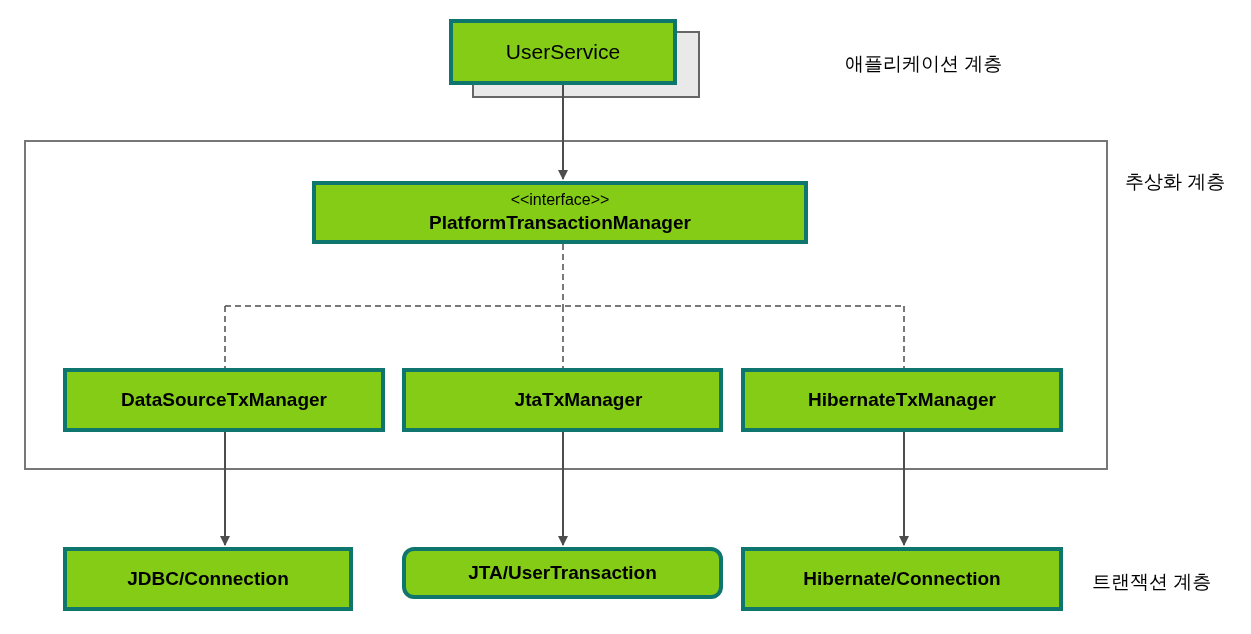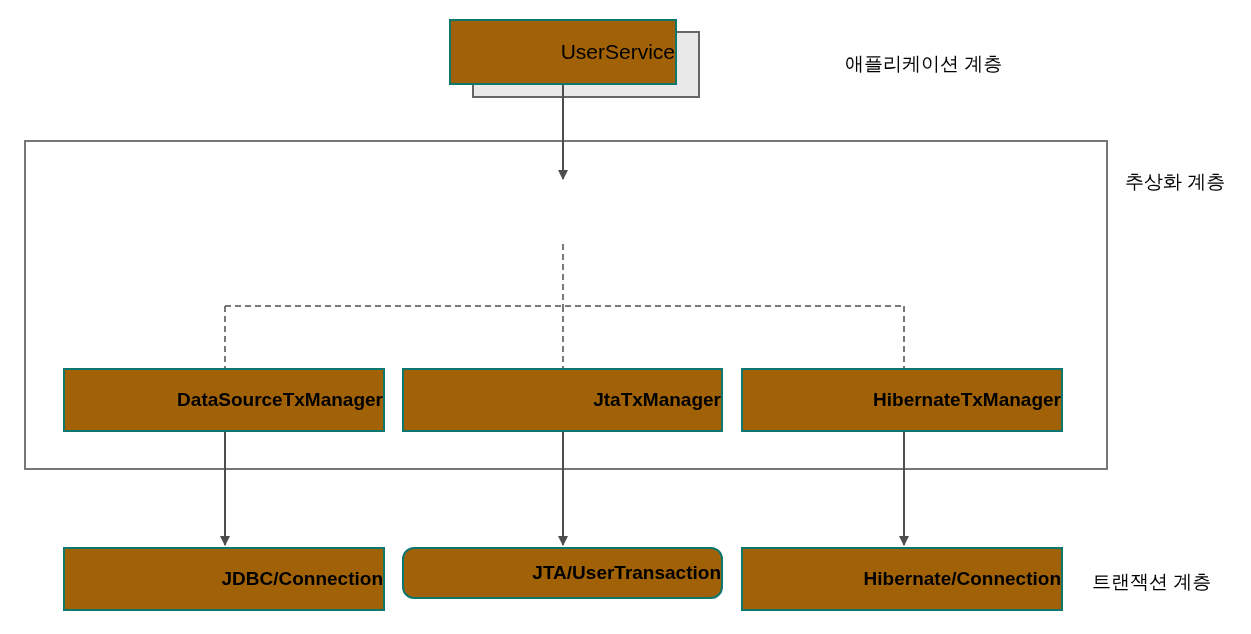--- a/index.html
+++ b/index.html
@@ -11,25 +11,25 @@
   .canvas {
     position: relative;
     width: 1251px;
     height: 634px;
     background: #ffffff;
     overflow: hidden;
   }
   .node {
     position: absolute;
     box-sizing: border-box;
-    background: #a16207;
-    border: 2px solid #0f766e;
+    background: #84cc16;
+    border: 4px solid #0f766e;
     display: flex;
     flex-direction: column;
-    align-items: flex-end;
+    align-items: center;
     justify-content: center;
     text-align: center;
     color: #000000;
   }
   .node.bold { font-weight: bold; font-size: 19px; }
   .shadow-box {
     position: absolute;
     box-sizing: border-box;
     background: #e9e9e9;
     border: 2px solid #666666;
@@ -61,32 +61,36 @@
 
 <div class="canvas">
 
   <div class="container-frame" style="left:24px; top:140px; width:1084px; height:330px;"></div>
 
   <div class="shadow-box" style="left:472px; top:31px; width:228px; height:67px;"></div>
   <div class="node" style="left:449px; top:19px; width:228px; height:66px;">
     <span class="user-service-label">UserService</span>
   </div>
 
+  <div class="node" style="left:312px; top:181px; width:496px; height:63px;">
+    <span class="stereotype">&lt;&lt;interface&gt;&gt;</span>
+    <span class="iface-name">PlatformTransactionManager</span>
+  </div>
 
   <div class="node bold" style="left:63px; top:368px; width:322px; height:64px;">
     <span>DataSourceTxManager</span>
   </div>
   <div class="node bold" style="left:402px; top:368px; width:321px; height:64px;padding-left:32px;">
     <span>JtaTxManager</span>
   </div>
   <div class="node bold" style="left:741px; top:368px; width:322px; height:64px;">
     <span>HibernateTxManager</span>
   </div>
 
-  <div class="node bold" style="left:63px; top:547px; width:322px; height:64px;">
+  <div class="node bold" style="left:63px; top:547px; width:290px; height:64px;">
     <span>JDBC/Connection</span>
   </div>
   <div class="node bold" style="left:402px; top:547px; width:321px; height:52px;border-radius:12px;">
     <span>JTA/UserTransaction</span>
   </div>
   <div class="node bold" style="left:741px; top:547px; width:322px; height:64px;">
     <span>Hibernate/Connection</span>
   </div>
 
   <div class="layer-label" style="left:845px; top:51px;">애플리케이션 계층</div>

